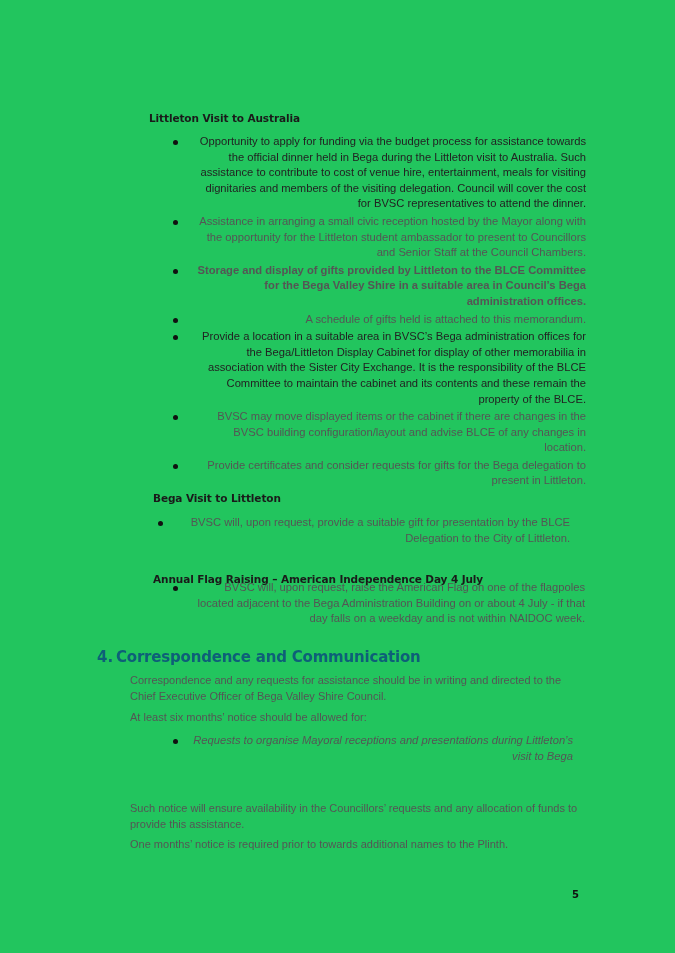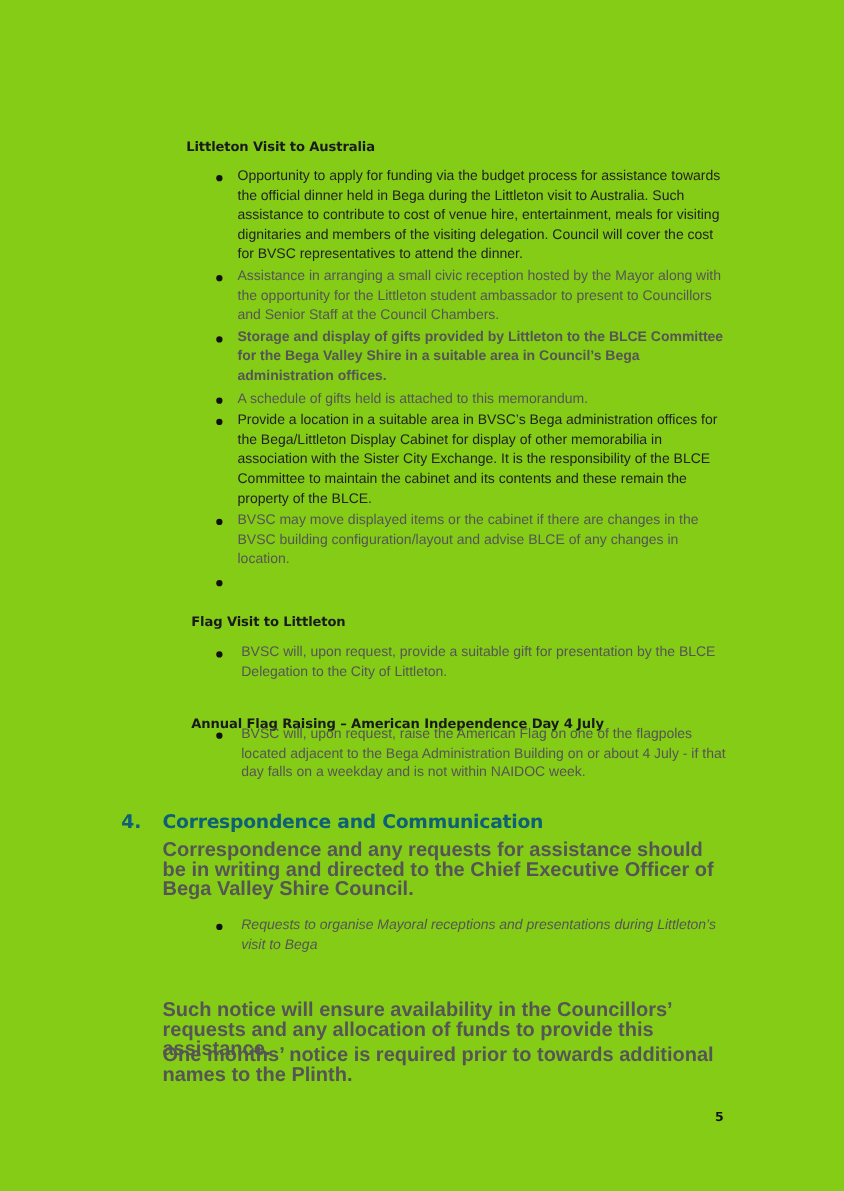--- a/index.html
+++ b/index.html
@@ -1,27 +1,27 @@
 <!DOCTYPE html>
 <html><head>
 <meta charset="utf-8">
 <style>
   html, body { margin: 0; padding: 0; background: #ffffff; }
   body { width: 675px; height: 953px; position: relative; overflow: hidden;
          font-family: "Liberation Sans", sans-serif; }
-  .page { position: absolute; left: 0; top: 0; width: 675px; height: 953px; background: #84cc16; }
+  .page { position: absolute; left: 0; top: 0; width: 675px; height: 953px; background: #22c55e; }
   .sub-heading { position: absolute; font-family: "DejaVu Sans", sans-serif; font-weight: bold;
                  font-size: 10.5px; color: #1a1a1a; letter-spacing: -0.1px; white-space: nowrap; }
   .bullets { position: absolute; margin: 0; padding: 0; list-style: none; }
   .bullets li { position: relative; font-family: "Liberation Sans", sans-serif; font-size: 11.2px;
-                line-height: 15.6px; color: #555555; }
+                line-height: 15.6px; color: #555555; text-align: right; }
   .bullets li.dark { color: #222222; }
   .bullet-dot { position: absolute; width: 5px; height: 5px; border-radius: 50%; background: #111; }
-  .para { position: absolute; font-family: "Liberation Sans", sans-serif; font-size: 16px;
-          line-height: 15.6px; color: #555555; font-weight: bold; }
+  .para { position: absolute; font-family: "Liberation Sans", sans-serif; font-size: 11px;
+          line-height: 15.6px; color: #555555; }
   .section-num { position: absolute; font-family: "DejaVu Sans", sans-serif; font-weight: bold;
                  font-size: 15px; color: #0e5f78; }
   .section-title { position: absolute; font-family: "DejaVu Sans", sans-serif; font-weight: bold;
                    font-size: 15px; color: #0e5f78; letter-spacing: -0.2px; white-space: nowrap; }
   .page-number { position: absolute; font-family: "DejaVu Sans", sans-serif; font-weight: bold;
                  font-size: 10px; color: #111; }
 </style>
 </head>
 <body>
 
@@ -49,45 +49,47 @@
     <li class="dark" style="margin-bottom:2px;">
       <span class="bullet-dot" style="left:-17px; top:6px;"></span>
       <span>Provide a location in a suitable area in BVSC’s Bega administration offices for the Bega/Littleton Display Cabinet for display of other memorabilia in association with the Sister City Exchange. It is the responsibility of the BLCE Committee to maintain the cabinet and its contents and these remain the property of the BLCE.</span>
     </li>
     <li style="margin-bottom:2px;">
       <span class="bullet-dot" style="left:-17px; top:6px;"></span>
       <span>BVSC may move displayed items or the cabinet if there are changes in the BVSC building configuration/layout and advise BLCE of any changes in location.</span>
     </li>
     <li>
       <span class="bullet-dot" style="left:-17px; top:6px;"></span>
+      <span>Provide certificates and consider requests for gifts for the Bega delegation to present in Littleton.</span>
     </li>
   </ul>
 
-  <div class="sub-heading" style="left:153px; top:492px;">Flag Visit to Littleton</div>
+  <div class="sub-heading" style="left:153px; top:492px;">Bega Visit to Littleton</div>
 
-  <ul class="bullets" style="left:193px; top:515px; width:392px;">
+  <ul class="bullets" style="left:178px; top:515px; width:392px;">
     <li>
       <span class="bullet-dot" style="left:-20px; top:6px;"></span>
       <span>BVSC will, upon request, provide a suitable gift for presentation by the BLCE Delegation to the City of Littleton.</span>
     </li>
   </ul>
 
   <div class="sub-heading" style="left:153px; top:573px;">Annual Flag Raising – American Independence Day 4 July</div>
 
   <ul class="bullets" style="left:193px; top:580px; width:392px;">
     <li>
       <span class="bullet-dot" style="left:-20px; top:6px;"></span>
       <span>BVSC will, upon request, raise the American Flag on one of the flagpoles located adjacent to the Bega Administration Building on or about 4 July - if that day falls on a weekday and is not within NAIDOC week.</span>
     </li>
   </ul>
 
   <div class="section-num" style="left:97px; top:648px;">4.</div>
-  <div class="section-title" style="left:130px; top:648px;">Correspondence and Communication</div>
+  <div class="section-title" style="left:116px; top:648px;">Correspondence and Communication</div>
 
   <div class="para" style="left:130px; top:673px; width:455px;">Correspondence and any requests for assistance should be in writing and directed to the Chief Executive Officer of Bega Valley Shire Council.</div>
+  <div class="para" style="left:130px; top:710px; width:455px;">At least six months’ notice should be allowed for:</div>
 
   <ul class="bullets" style="left:193px; top:733px; width:380px;">
     <li style="margin-bottom:1px;font-style:italic;">
       <span class="bullet-dot" style="left:-20px; top:6px;"></span>
       <span>Requests to organise Mayoral receptions and presentations during Littleton’s visit to Bega</span>
     </li>
   </ul>
 
   <div class="para" style="left:130px; top:801px; width:455px;">Such notice will ensure availability in the Councillors’ requests and any allocation of funds to provide this assistance.</div>
   <div class="para" style="left:130px; top:837px; width:455px;">One months’ notice is required prior to towards additional names to the Plinth.</div>

